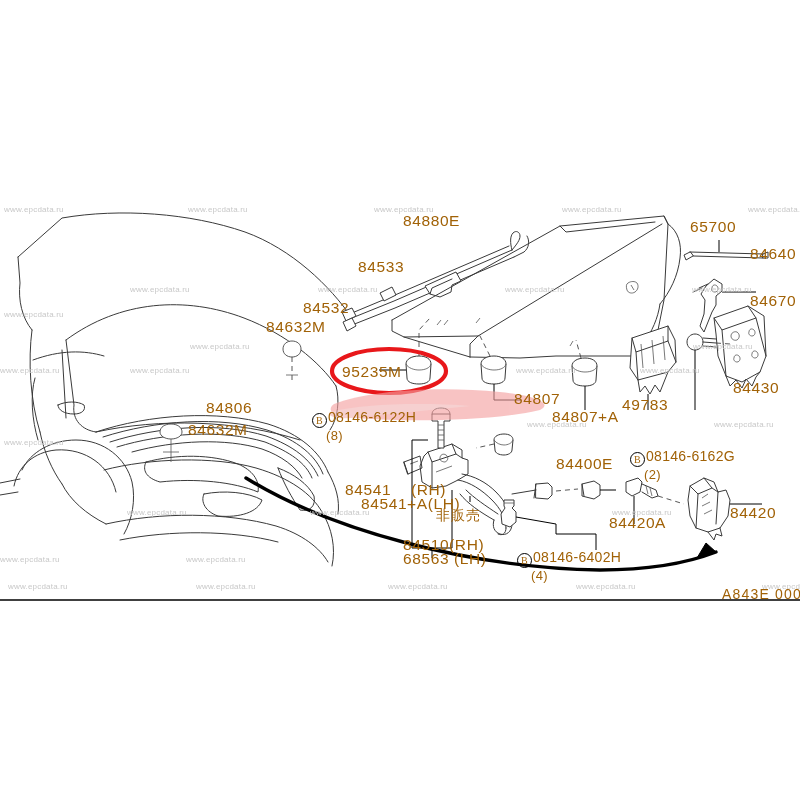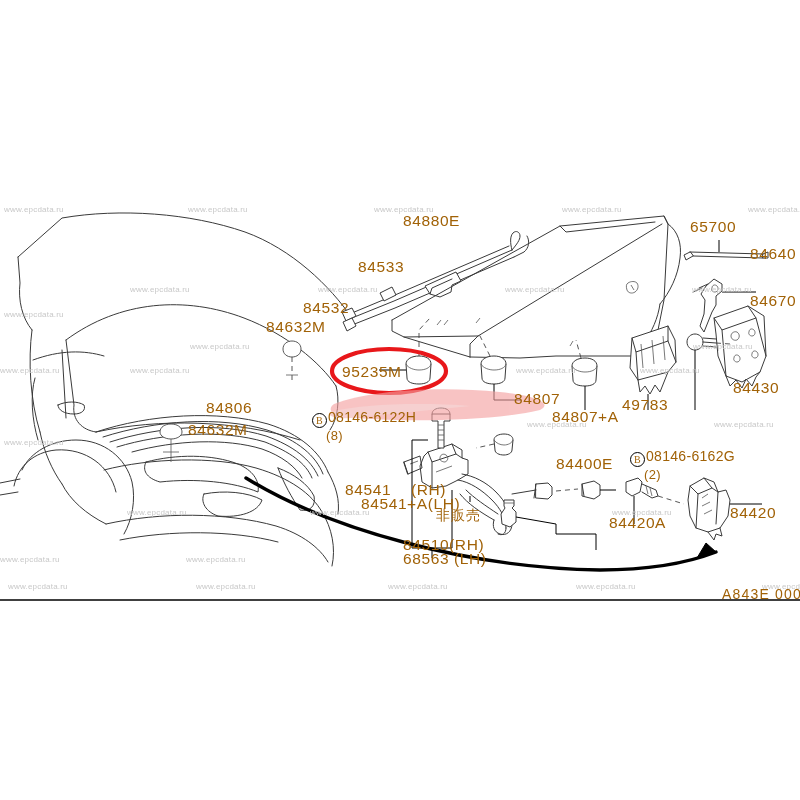--- a/index.html
+++ b/index.html
@@ -361,17 +361,23 @@
     <div class="lbl sm" style="position:static;margin-left:14px;">(8)</div>
   </div>
 
   <div style="position:absolute;left:630px;top:448px;">
     <div class="lbl code" style="position:static;">
       <span class="bcirc">B</span><span>08146-6162G</span>
     </div>
     <div class="lbl sm" style="position:static;margin-left:14px;">(2)</div>
   </div>
 
+  <div style="position:absolute;left:517px;top:549px;">
+    <div class="lbl code" style="position:static;">
+      <span class="bcirc">B</span><span>08146-6402H</span>
+    </div>
+    <div class="lbl sm" style="position:static;margin-left:14px;">(4)</div>
+  </div>
 
   <div class="lbl diagid" style="left:722px;top:586px;">A843E 0001</div>
 
 
 </div>
 
 </body></html>

